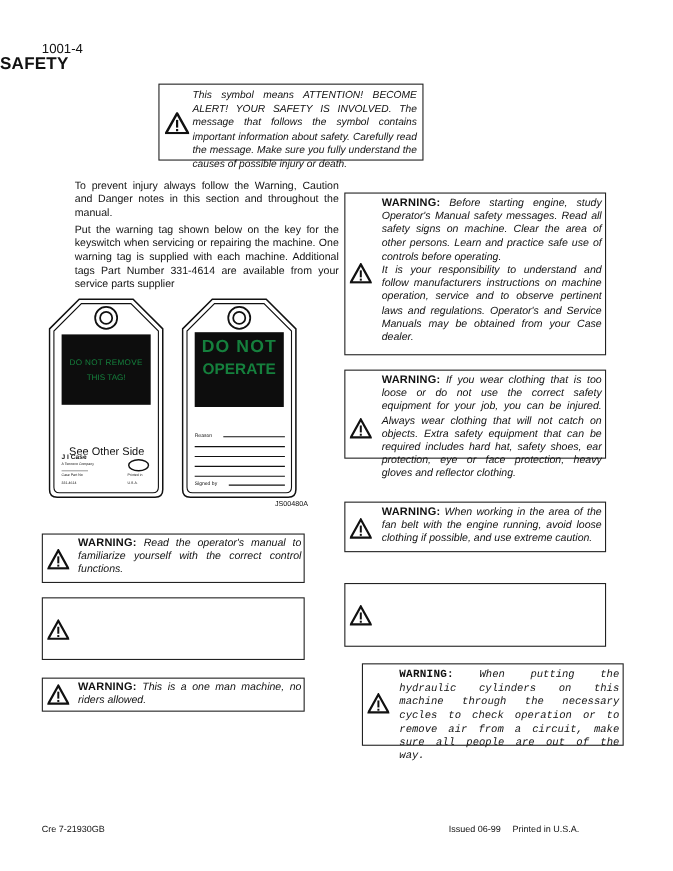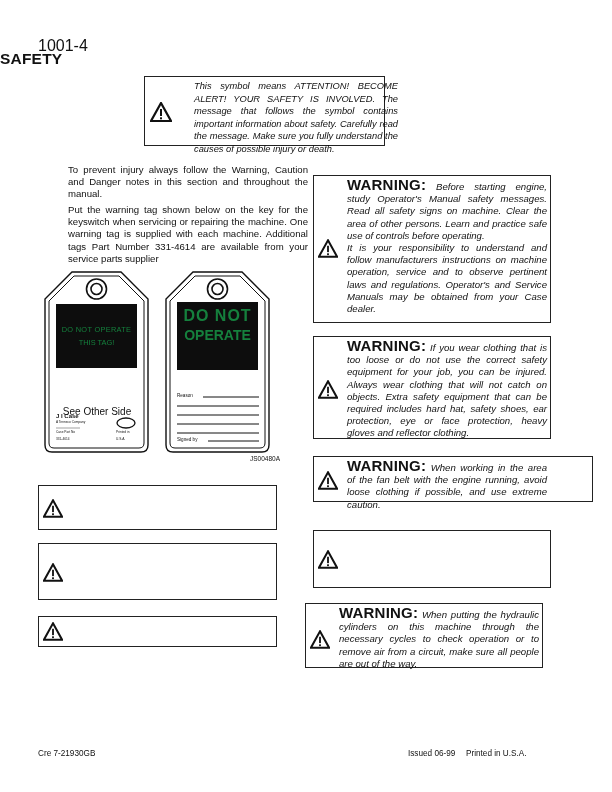--- a/index.html
+++ b/index.html
@@ -1,58 +1,58 @@
 <!DOCTYPE html>
 <html><head>
 <meta charset="utf-8">
 <style>
   html, body { margin:0; padding:0; background:#ffffff; }
   body { width:612px; height:792px; position:relative; overflow:hidden;
          font-family:"Liberation Sans", sans-serif; color:#111; }
   .abs { position:absolute; }
-  .page-num { left:38px; top:37px; font-size:16px; }
+  .page-num { left:38px; top:37px; font-size:12px; }
   .title { left:0; width:612px; top:50px; text-align:left; font-size:15.5px; font-weight:bold; letter-spacing:0.2px; }
   .box { position:absolute; border:1.3px solid #222; box-sizing:border-box; background:#fff; }
   .box .tri { position:absolute; }
   .box .txt { position:absolute; font-size:9.6px; line-height:12.2px; font-style:italic; text-align:justify; }
-  .box .txt .lbl { font-style:normal; font-weight:bold; font-size:15px; letter-spacing:0.2px; }
+  .box .txt .lbl { font-style:normal; font-weight:bold; font-size:10px; letter-spacing:0.2px; }
   .intro { left:38px; width:240px; font-size:9.6px; line-height:12.2px; text-align:justify;margin-left:30px; }
   .footer { top:749px; font-size:8.2px; }
   .tag-svg { position:absolute; }
   .tag-text { position:absolute; font-family:Liberation Sans, sans-serif; color:#15803d; text-align:center; }
   .fig-id { left:250px; top:455px; font-size:6.5px; }
 </style>
 </head>
 <body>
 
 <div class="abs page-num">1001-4</div>
 <div class="abs title">SAFETY</div>
 
 <div class="box" style="left:144px; top:76px; width:240px; height:70px; width:241px;">
   <svg class="tri" style="left:5px; top:25px;" width="22" height="20" viewBox="0 0 22 20">
     <polygon points="11,1 21,19 1,19" fill="none" stroke="#111" stroke-width="2.2"></polygon>
     <rect x="10" y="7" width="2" height="7" fill="#111"></rect>
       <rect x="10" y="15.3" width="2" height="2" fill="#111"></rect>
   </svg>
-  <div class="txt" style="left:30px; top:3px; width:204px; font-size:9.3px; line-height:12.6px;margin-left:19px;">This symbol means ATTENTION! BECOME ALERT! YOUR SAFETY IS INVOLVED. The message that follows the symbol contains important information about safety. Carefully read the message. Make sure you fully understand the causes of possible injury or death.</div>
+  <div class="txt" style="left:30px; top:3px; width:204px; font-size:9.3px; line-height:12.6px;">This symbol means ATTENTION! BECOME ALERT! YOUR SAFETY IS INVOLVED. The message that follows the symbol contains important information about safety. Carefully read the message. Make sure you fully understand the causes of possible injury or death.</div>
 </div>
 
 <div class="abs intro" style="top:164px;">To prevent injury always follow the Warning, Caution and Danger notes in this section and throughout the manual.</div>
 <div class="abs intro" style="top:204px;">Put the warning tag shown below on the key for the keyswitch when servicing or repairing the machine. One warning tag is supplied with each machine. Additional tags Part Number 331-4614 are available from your service parts supplier</div>
 
 <svg class="tag-svg" style="left:44px; top:271px;" width="105" height="182" viewBox="0 0 105 182">
   <path d="M28,1 L77,1 L104,28 L104,174 Q104,181 97,181 L8,181 Q1,181 1,174 L1,28 Z" fill="#fff" stroke="#111" stroke-width="1.4"></path>
   <path d="M30,5 L75,5 L100,30 L100,172 Q100,177 95,177 L10,177 Q5,177 5,172 L5,30 Z" fill="none" stroke="#111" stroke-width="1"></path>
   <circle cx="52.5" cy="18" r="10" fill="#fff" stroke="#111" stroke-width="1.6"></circle>
   <circle cx="52.5" cy="18" r="5.5" fill="#fff" stroke="#111" stroke-width="1.6"></circle>
   <rect x="12" y="33" width="81" height="64" fill="#0d0d0d"></rect>
   <line x1="12" y1="157" x2="36" y2="157" stroke="#111" stroke-width="0.4"></line>
   <ellipse cx="82" cy="152" rx="9" ry="5" fill="none" stroke="#111" stroke-width="1.3"></ellipse>
 </svg>
-<div class="tag-text" style="left:56px; top:325px; width:81px; font-size:7.4px; letter-spacing:0.3px;">DO NOT OPERATE</div>
+<div class="tag-text" style="left:56px; top:325px; width:81px; font-size:7.4px; letter-spacing:0.3px;">DO NOT REMOVE</div>
 <div class="tag-text" style="left:56px; top:338px; width:81px; font-size:7.4px;">THIS TAG!</div>
 <div class="abs" style="left:48px; top:406px; width:98px; text-align:center; font-size:10px;">See Other Side</div>
 <div class="abs" style="left:56px; top:413px; font-size:6px; font-weight:bold;">J I Case</div>
 <div class="abs" style="left:56px; top:420px; font-size:3.2px;">A Tenneco Company</div>
 <div class="abs" style="left:56px; top:430px; font-size:3.2px;">Case Part No</div>
 <div class="abs" style="left:56px; top:437px; font-size:3.2px;">331-4614</div>
 <div class="abs" style="left:116px; top:430px; font-size:3.2px;">Printed in</div>
 <div class="abs" style="left:116px; top:437px; font-size:3.2px;">U.S.A.</div>
 
 <svg class="tag-svg" style="left:165px; top:271px;" width="105" height="182" viewBox="0 0 105 182">
@@ -73,68 +73,70 @@
 <div class="abs" style="left:177px; top:393px; font-size:4.6px;">Reason</div>
 <div class="abs" style="left:177px; top:437px; font-size:4.6px;">Signed by</div>
 <div class="abs fig-id">JS00480A</div>
 
 <div class="box" style="left:38px; top:485px; width:239px; height:45px;">
   <svg class="tri" style="left:4px; top:13px;" width="20" height="19" viewBox="0 0 22 20">
       <polygon points="11,1 21,19 1,19" fill="none" stroke="#111" stroke-width="2.2"></polygon>
       <rect x="10" y="7" width="2" height="7" fill="#111"></rect>
       <rect x="10" y="15.3" width="2" height="2" fill="#111"></rect>
     </svg>
+  <div class="txt" style="left:32px; top:2px; width:203px;"><span class="lbl">WARNING:</span> <span>Read the operator's manual to familiarize yourself with the correct control functions.</span></div>
 </div>
 <div class="box" style="left:38px; top:543px; width:239px; height:57px;">
   <svg class="tri" style="left:4px; top:19px;" width="20" height="19" viewBox="0 0 22 20">
       <polygon points="11,1 21,19 1,19" fill="none" stroke="#111" stroke-width="2.2"></polygon>
       <rect x="10" y="7" width="2" height="7" fill="#111"></rect>
       <rect x="10" y="15.3" width="2" height="2" fill="#111"></rect>
     </svg>
 </div>
 <div class="box" style="left:38px; top:616px; width:239px; height:31px;">
   <svg class="tri" style="left:4px; top:5px;" width="20" height="19" viewBox="0 0 22 20">
       <polygon points="11,1 21,19 1,19" fill="none" stroke="#111" stroke-width="2.2"></polygon>
       <rect x="10" y="7" width="2" height="7" fill="#111"></rect>
       <rect x="10" y="15.3" width="2" height="2" fill="#111"></rect>
     </svg>
+  <div class="txt" style="left:32px; top:2px; width:203px;"><span class="lbl">WARNING:</span> <span>This is a one man machine, no riders allowed.</span></div>
 </div>
 
 <div class="box" style="left:313px; top:175px; width:238px; height:148px;">
   <svg class="tri" style="left:4px; top:63px;" width="20" height="19" viewBox="0 0 22 20">
       <polygon points="11,1 21,19 1,19" fill="none" stroke="#111" stroke-width="2.2"></polygon>
       <rect x="10" y="7" width="2" height="7" fill="#111"></rect>
       <rect x="10" y="15.3" width="2" height="2" fill="#111"></rect>
     </svg>
   <div class="txt" style="left:33px; top:3px; width:200px;"><span class="lbl">WARNING:</span> <span>Before starting engine, study Operator's Manual safety messages. Read all safety signs on machine. Clear the area of other persons. Learn and practice safe use of controls before operating.</span><br><span>It is your responsibility to understand and follow manufacturers instructions on machine operation, service and to observe pertinent laws and regulations. Operator's and Service Manuals may be obtained from your Case dealer.</span></div>
 </div>
-<div class="box" style="left:313px; top:336px; width:238px; height:103px;padding-left:13px;">
+<div class="box" style="left:313px; top:336px; width:238px; height:81px;padding-left:13px;">
   <svg class="tri" style="left:4px; top:43px;" width="20" height="19" viewBox="0 0 22 20">
       <polygon points="11,1 21,19 1,19" fill="none" stroke="#111" stroke-width="2.2"></polygon>
       <rect x="10" y="7" width="2" height="7" fill="#111"></rect>
       <rect x="10" y="15.3" width="2" height="2" fill="#111"></rect>
     </svg>
   <div class="txt" style="left:33px; top:3px; width:200px;"><span class="lbl">WARNING:</span> <span>If you wear clothing that is too loose or do not use the correct safety equipment for your job, you can be injured. Always wear clothing that will not catch on objects. Extra safety equipment that can be required includes hard hat, safety shoes, ear protection, eye or face protection, heavy gloves and reflector clothing.</span></div>
 </div>
-<div class="box" style="left:313px; top:456px; width:280px; height:46px;padding-left:40px;">
+<div class="box" style="left:313px; top:456px; width:238px; height:46px;padding-left:40px;">
   <svg class="tri" style="left:4px; top:14px;" width="20" height="19" viewBox="0 0 22 20">
       <polygon points="11,1 21,19 1,19" fill="none" stroke="#111" stroke-width="2.2"></polygon>
       <rect x="10" y="7" width="2" height="7" fill="#111"></rect>
       <rect x="10" y="15.3" width="2" height="2" fill="#111"></rect>
     </svg>
   <div class="txt" style="left:33px; top:3px; width:200px;"><span class="lbl">WARNING:</span> <span>When working in the area of the fan belt with the engine running, avoid loose clothing if possible, and use extreme caution.</span></div>
 </div>
 <div class="box" style="left:313px; top:530px; width:238px; height:58px;">
   <svg class="tri" style="left:4px; top:19px;" width="20" height="19" viewBox="0 0 22 20">
       <polygon points="11,1 21,19 1,19" fill="none" stroke="#111" stroke-width="2.2"></polygon>
       <rect x="10" y="7" width="2" height="7" fill="#111"></rect>
       <rect x="10" y="15.3" width="2" height="2" fill="#111"></rect>
     </svg>
 </div>
-<div class="box" style="left:305px; top:603px; width:238px; height:65px;">
+<div class="box" style="left:329px; top:603px; width:238px; height:75px;font-family:Liberation Mono, monospace;">
   <svg class="tri" style="left:4px; top:26px;" width="20" height="19" viewBox="0 0 22 20">
       <polygon points="11,1 21,19 1,19" fill="none" stroke="#111" stroke-width="2.2"></polygon>
       <rect x="10" y="7" width="2" height="7" fill="#111"></rect>
       <rect x="10" y="15.3" width="2" height="2" fill="#111"></rect>
     </svg>
   <div class="txt" style="left:33px; top:3px; width:200px;"><span class="lbl">WARNING:</span> <span>When putting the hydraulic cylinders on this machine through the necessary cycles to check operation or to remove air from a circuit, make sure all people are out of the way.</span></div>
 </div>
 
 <div class="abs footer" style="left:38px;">Cre 7-21930GB</div>
 <div class="abs footer" style="left:408px;">Issued 06-99</div>

